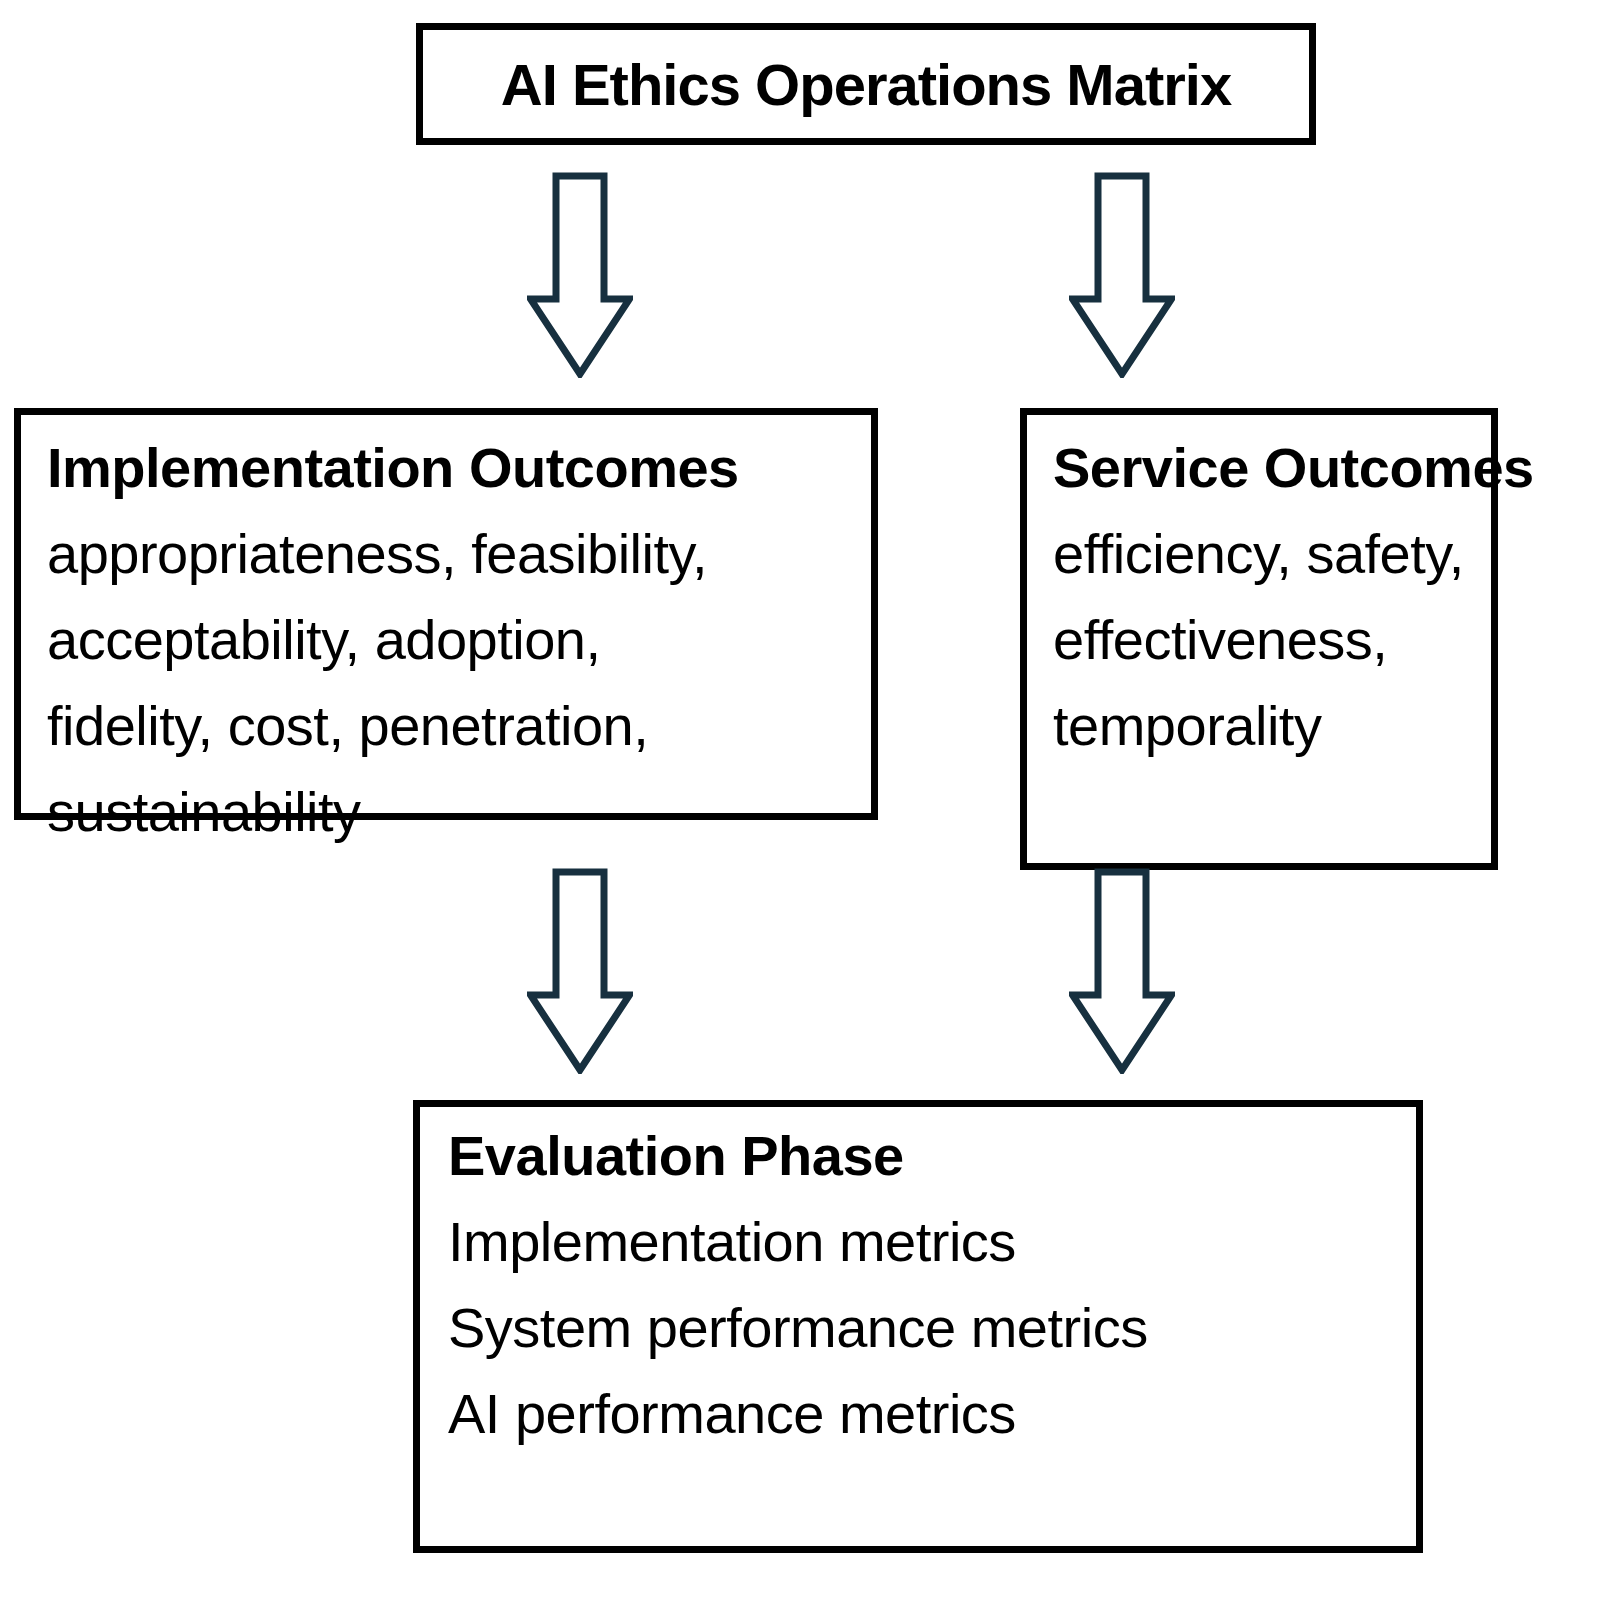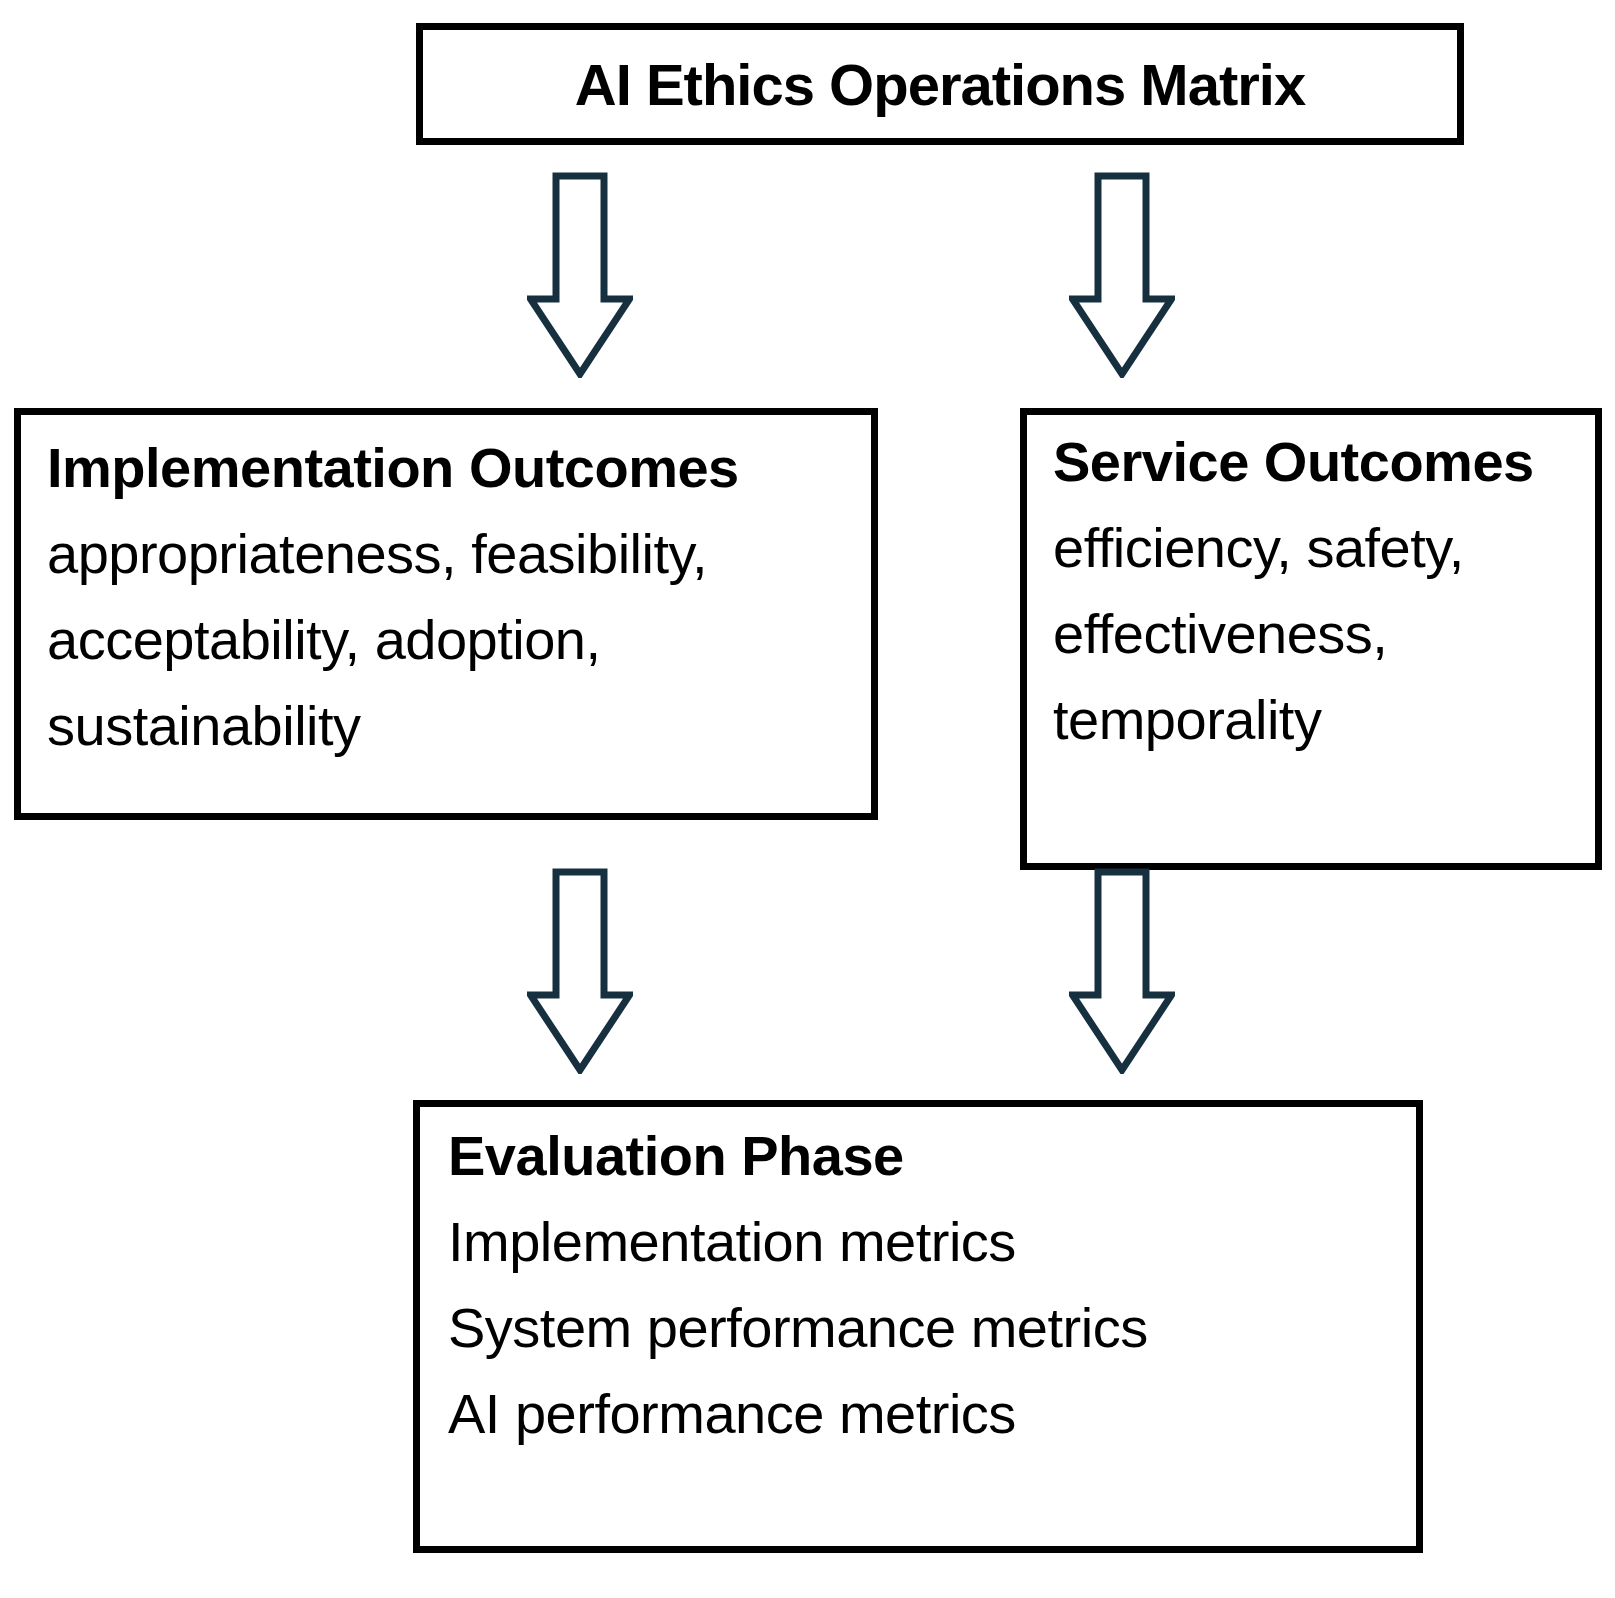--- a/index.html
+++ b/index.html
@@ -12,31 +12,31 @@
     color: var(--text, #000000);
     font-family: "Liberation Sans", "DejaVu Sans", sans-serif;
     overflow: hidden;
   }
   .box {
     position: absolute;
     background: #ffffff;
     border: 7px solid var(--border, #000000);
   }
   .title-box {
-    left: 416px; top: 23px; width: 1048px; height: 122px;
+    left: 416px; top: 23px; width: 900px; height: 122px;
     display: flex; align-items: center; justify-content: center;
   }
   .title-text {
     font-size: 58px;
     font-weight: bold;
     letter-spacing: -1px;
     white-space: nowrap;
   }
   .impl-box { left: 14px;   top: 408px;  width: 864px; height: 412px; padding: 10px 26px; }
-  .svc-box  { left: 1020px; top: 408px;  width: 582px; height: 462px; padding: 4px 26px; }
+  .svc-box  { left: 1020px; top: 408px;  width: 478px; height: 462px; padding: 10px 26px; }
   .eval-box { left: 413px;  top: 1100px; width: 1010px; height: 453px; padding: 6px 28px; }
   .line {
     font-size: 56px;
     line-height: 86px;
     letter-spacing: -0.5px;
     white-space: nowrap;
   }
   .line.heading { font-weight: bold; }
   .arrow {
     position: absolute;
@@ -67,20 +67,21 @@
     <polygon points="29,4 77,4 77,127 102.5,127 53,202 3.5,127 29,127"></polygon>
   </svg>
   <svg class="arrow arrow-1-right" viewBox="0 0 106 206" aria-hidden="true">
     <polygon points="29,4 77,4 77,127 102.5,127 53,202 3.5,127 29,127"></polygon>
   </svg>
 
   <div class="box impl-box">
     <div class="line heading">Implementation Outcomes</div>
     <div class="line">appropriateness, feasibility,</div>
     <div class="line">acceptability, adoption,</div>
+    <div class="line">fidelity, cost, penetration,</div>
     <div class="line">sustainability</div>
   </div>
 
   <div class="box svc-box">
     <div class="line heading">Service Outcomes</div>
     <div class="line">efficiency, safety,</div>
     <div class="line">effectiveness,</div>
     <div class="line">temporality</div>
   </div>
 

